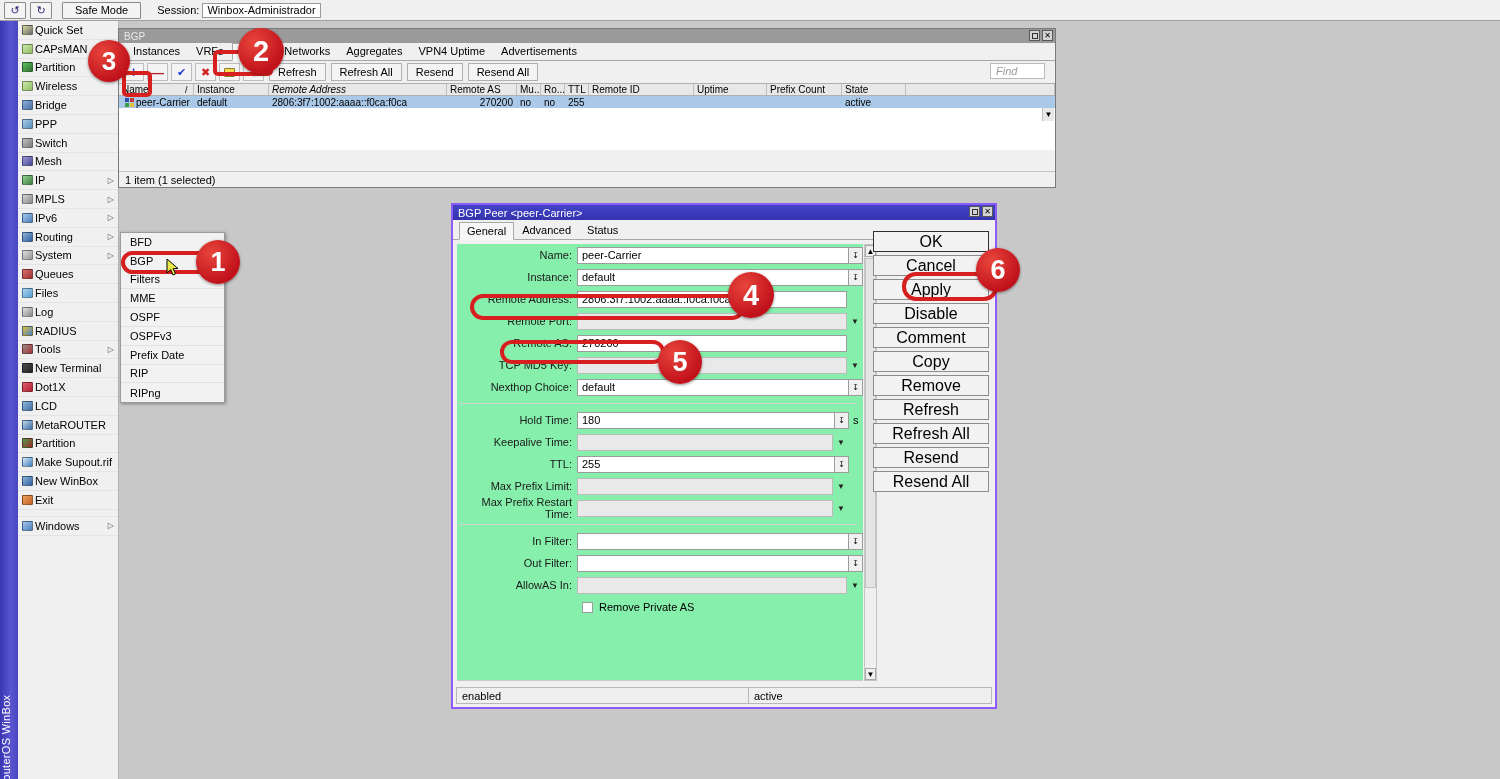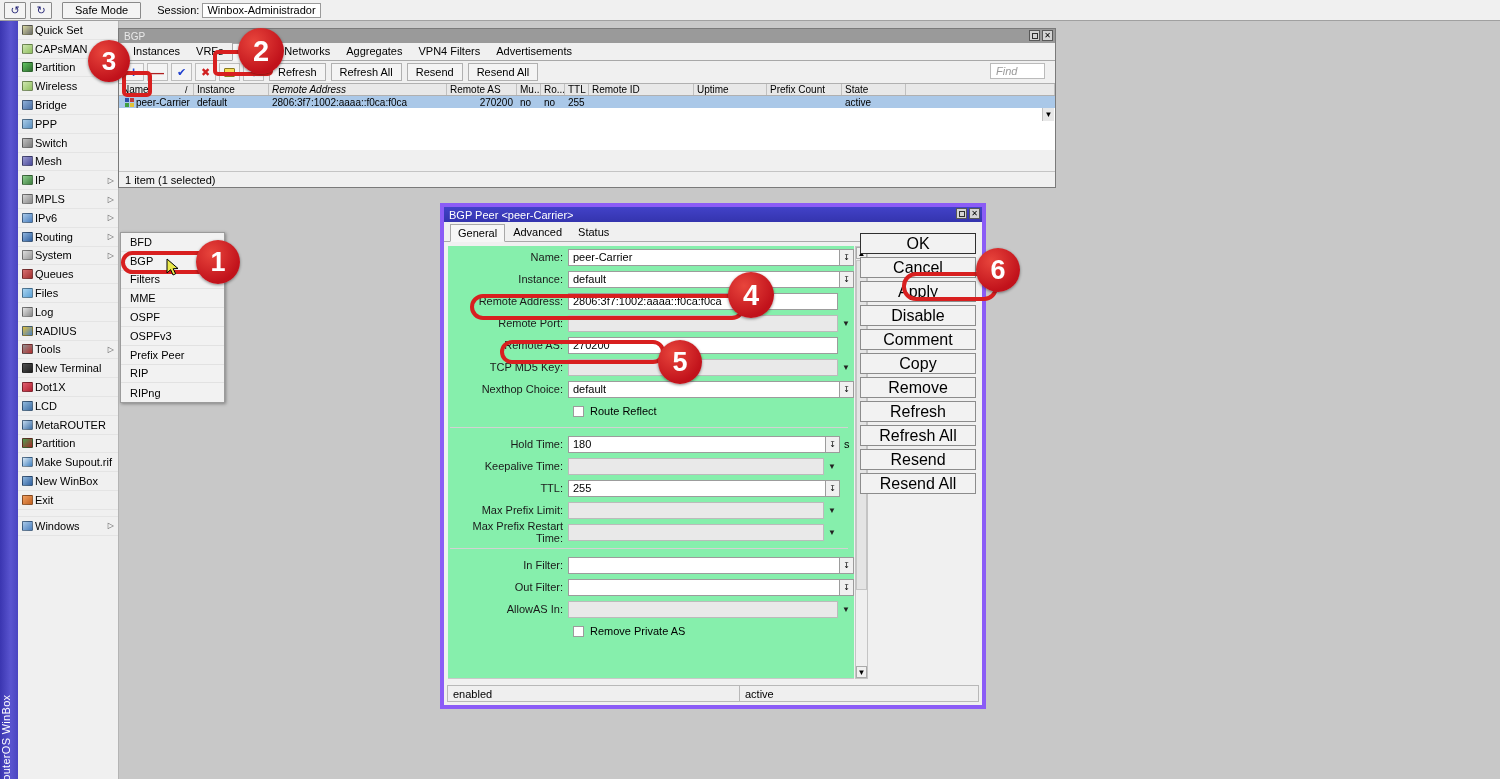--- a/index.html
+++ b/index.html
@@ -121,22 +121,22 @@
   .grow { height:12px; display:flex; background:#aac8e8; font-size:10px; align-items:center; }
   .grow .cc { padding-left:3px; overflow:hidden; white-space:nowrap; display:flex; align-items:center; }
   .grow .cc.r { justify-content:flex-end; padding-right:4px; }
   .rowicon { width:9px; height:9px; margin:0 2px 0 3px; position:relative; flex:0 0 auto; }
   .rowicon span { position:absolute; width:4px; height:4px; }
   #gridscroll { position:absolute; right:1px; top:79px; width:12px; height:13px; background:#e8e8e8; border-left:1px solid #c0c0c0; display:flex; align-items:center; justify-content:center; font-size:8px; }
   #bgpstatus { position:absolute; left:0; bottom:0; width:100%; height:16px; background:#f0f0f0; border-top:1px solid #c4c4c4; display:flex; align-items:center; padding-left:6px; font-size:11px; }
 
   
   #peerdlg {
-    position:absolute; left:440px; top:203px; width:546px; height:506px;
-    background:#f0f0f0; border:4px solid #8b5cf6;
+    position:absolute; left:451px; top:203px; width:546px; height:506px;
+    background:#f0f0f0; border:2px solid #8b5cf6;
     z-index:30;
   }
   #dlgtitle {
     height:15px; background:#3b3bbb;
     background:linear-gradient(to bottom,#4242c8,#3434ae);
     display:flex; align-items:center; padding-left:5px;
     color:#fff; font-size:11px; position:relative;
   }
   #dlgtabs { height:20px; display:flex; align-items:flex-end; padding-left:6px; border-bottom:1px solid #a8a8a8; margin-right:122px; }
   #dlgbody { position:absolute; left:0; top:35px; width:424px; bottom:22px; background:#f0f0f0; }
@@ -378,21 +378,21 @@
     </div>
   </div>
 
 <div id="submenu">
     <div class="smi">BFD</div>
     <div class="smi">BGP</div>
     <div class="smi">Filters</div>
     <div class="smi">MME</div>
     <div class="smi">OSPF</div>
     <div class="smi">OSPFv3</div>
-    <div class="smi">Prefix Peer</div>
+    <div class="smi">Prefix Date</div>
     <div class="smi">RIP</div>
     <div class="smi">RIPng</div>
   </div>
 
 <div id="bgpwin">
   <div id="bgptitle">
     <span>BGP</span>
     <span class="wbtns">
       <span class="wb">
           <i></i>
@@ -400,21 +400,21 @@
       <span class="wb">✕</span>
     </span>
   </div>
 
   <div id="bgptabs">
       <div class="tab">Instances</div>
       <div class="tab">VRFs</div>
       <div class="tab on">Peers</div>
       <div class="tab">Networks</div>
       <div class="tab">Aggregates</div>
-      <div class="tab">VPN4 Filters</div>
+      <div class="tab">VPN4 Uptime</div>
       <div class="tab">Advertisements</div>
     </div>
 
   <div id="bgptoolbar">
     <div class="tbtn">
         <span style="color:#1e4fd8;font-weight:bold;font-size:14px;line-height:1">+</span>
       </div>
     <div class="tbtn">
         <span style="color:#b02020;font-weight:bold;font-size:13px;line-height:1">—</span>
       </div>
@@ -531,24 +531,20 @@
           <div class="flabel">TCP MD5 Key:</div>
           <div class="finput dim"></div>
           <div class="caret">▼</div>
         </div>
         <div class="frow">
           <div class="flabel">Nexthop Choice:</div>
           <div class="finput">default</div>
           <div class="spin">↧</div>
           <div class="caret" style="width: 0px;"></div>
         </div>
-        <div class="cbrow">
-          <div class="cbox"></div>
-          <div class="cblabel">Route Reflect</div>
-        </div>
         <div class="fsep"></div>
         <div class="frow">
           <div class="flabel">Hold Time:</div>
           <div class="finput">180</div>
           <div class="spin">↧</div>
           <div class="caret" style="width: 0px;"></div>
           <div class="unit">s</div>
         </div>
         <div class="frow">
           <div class="flabel">Keepalive Time:</div>

